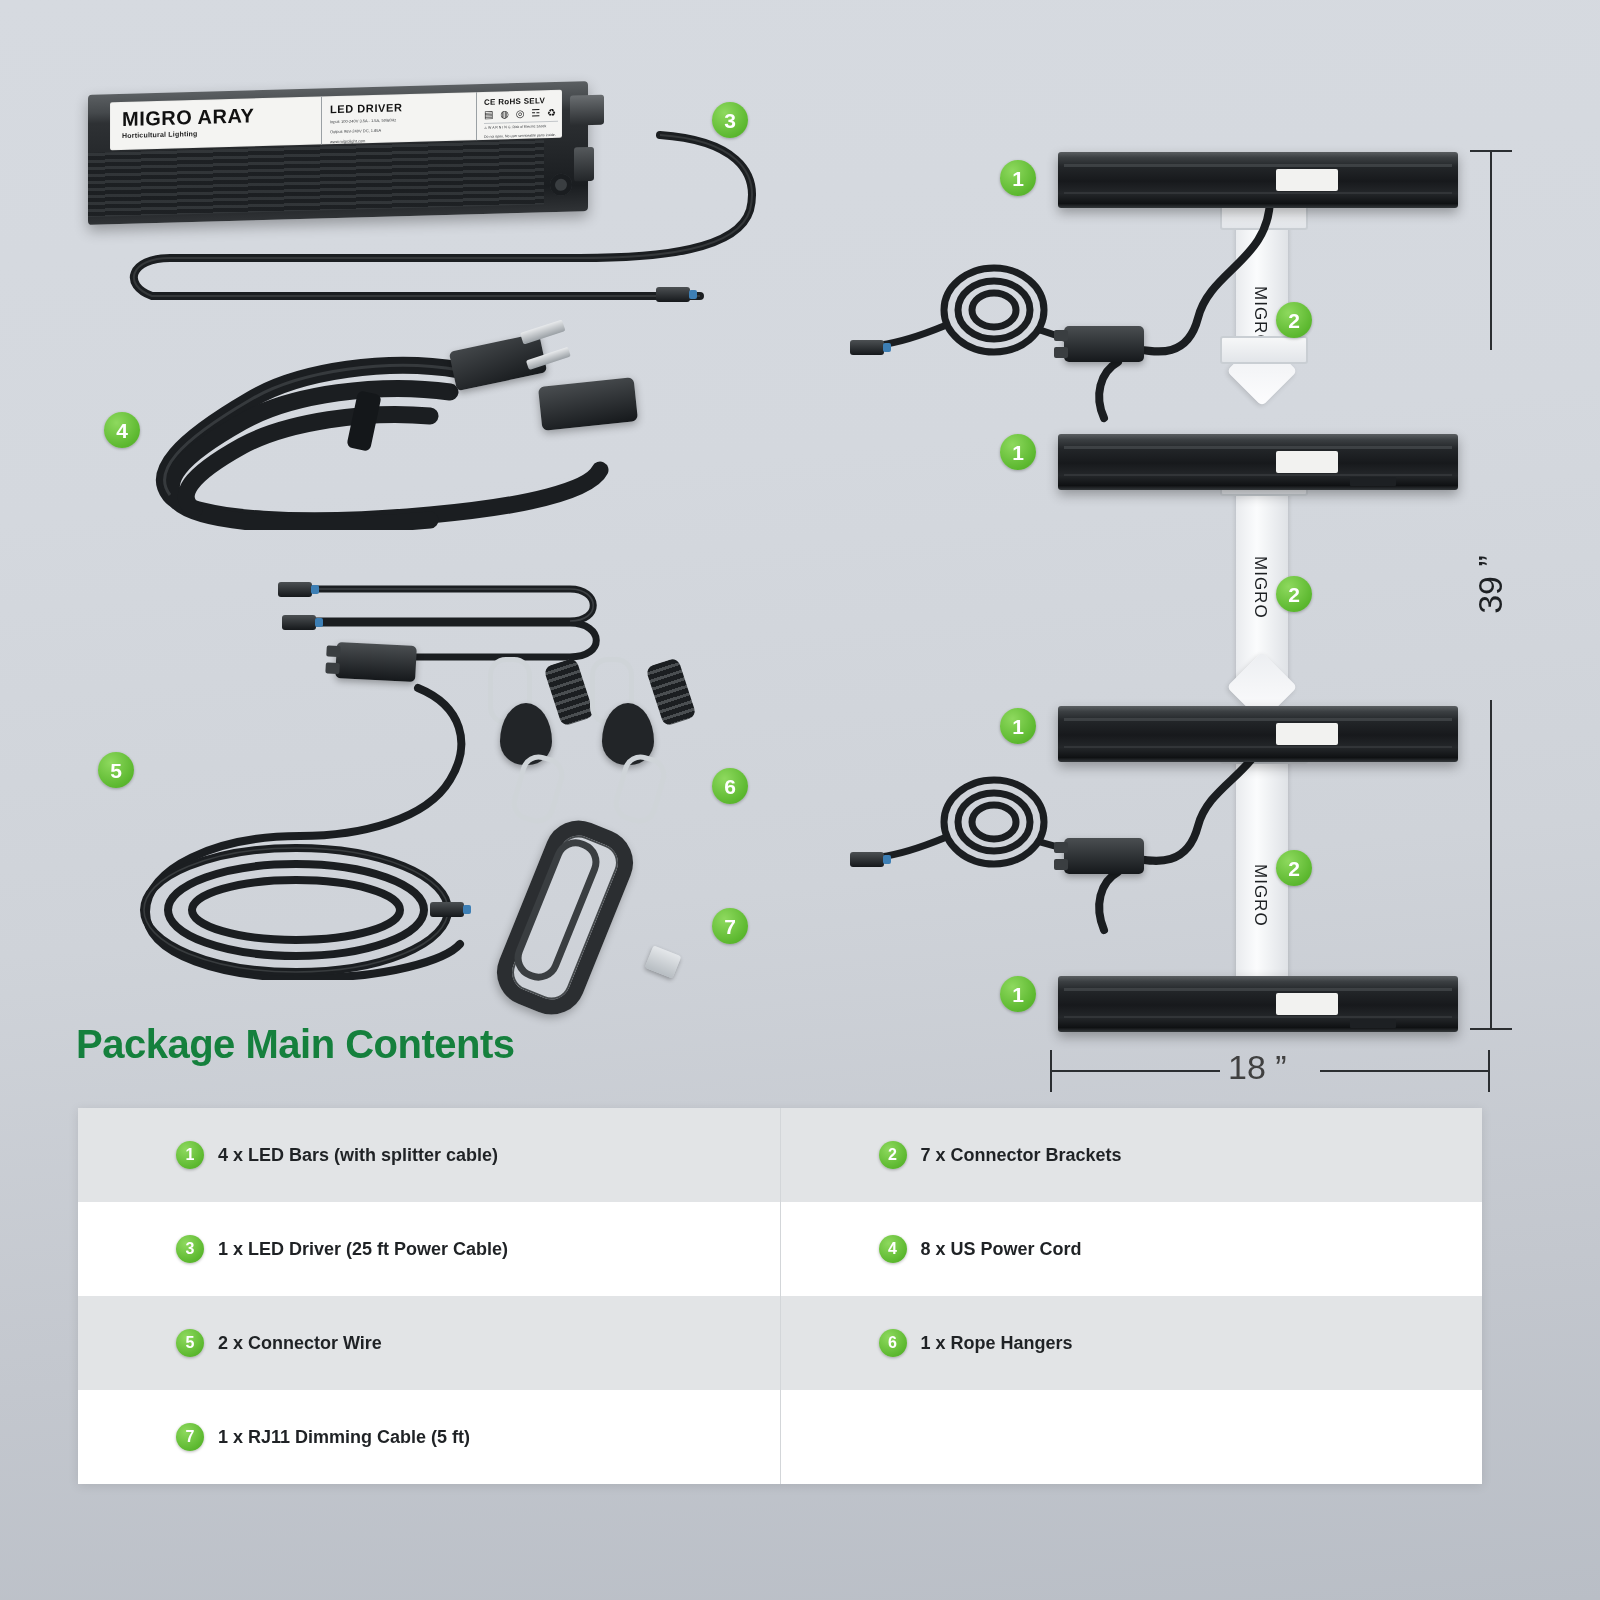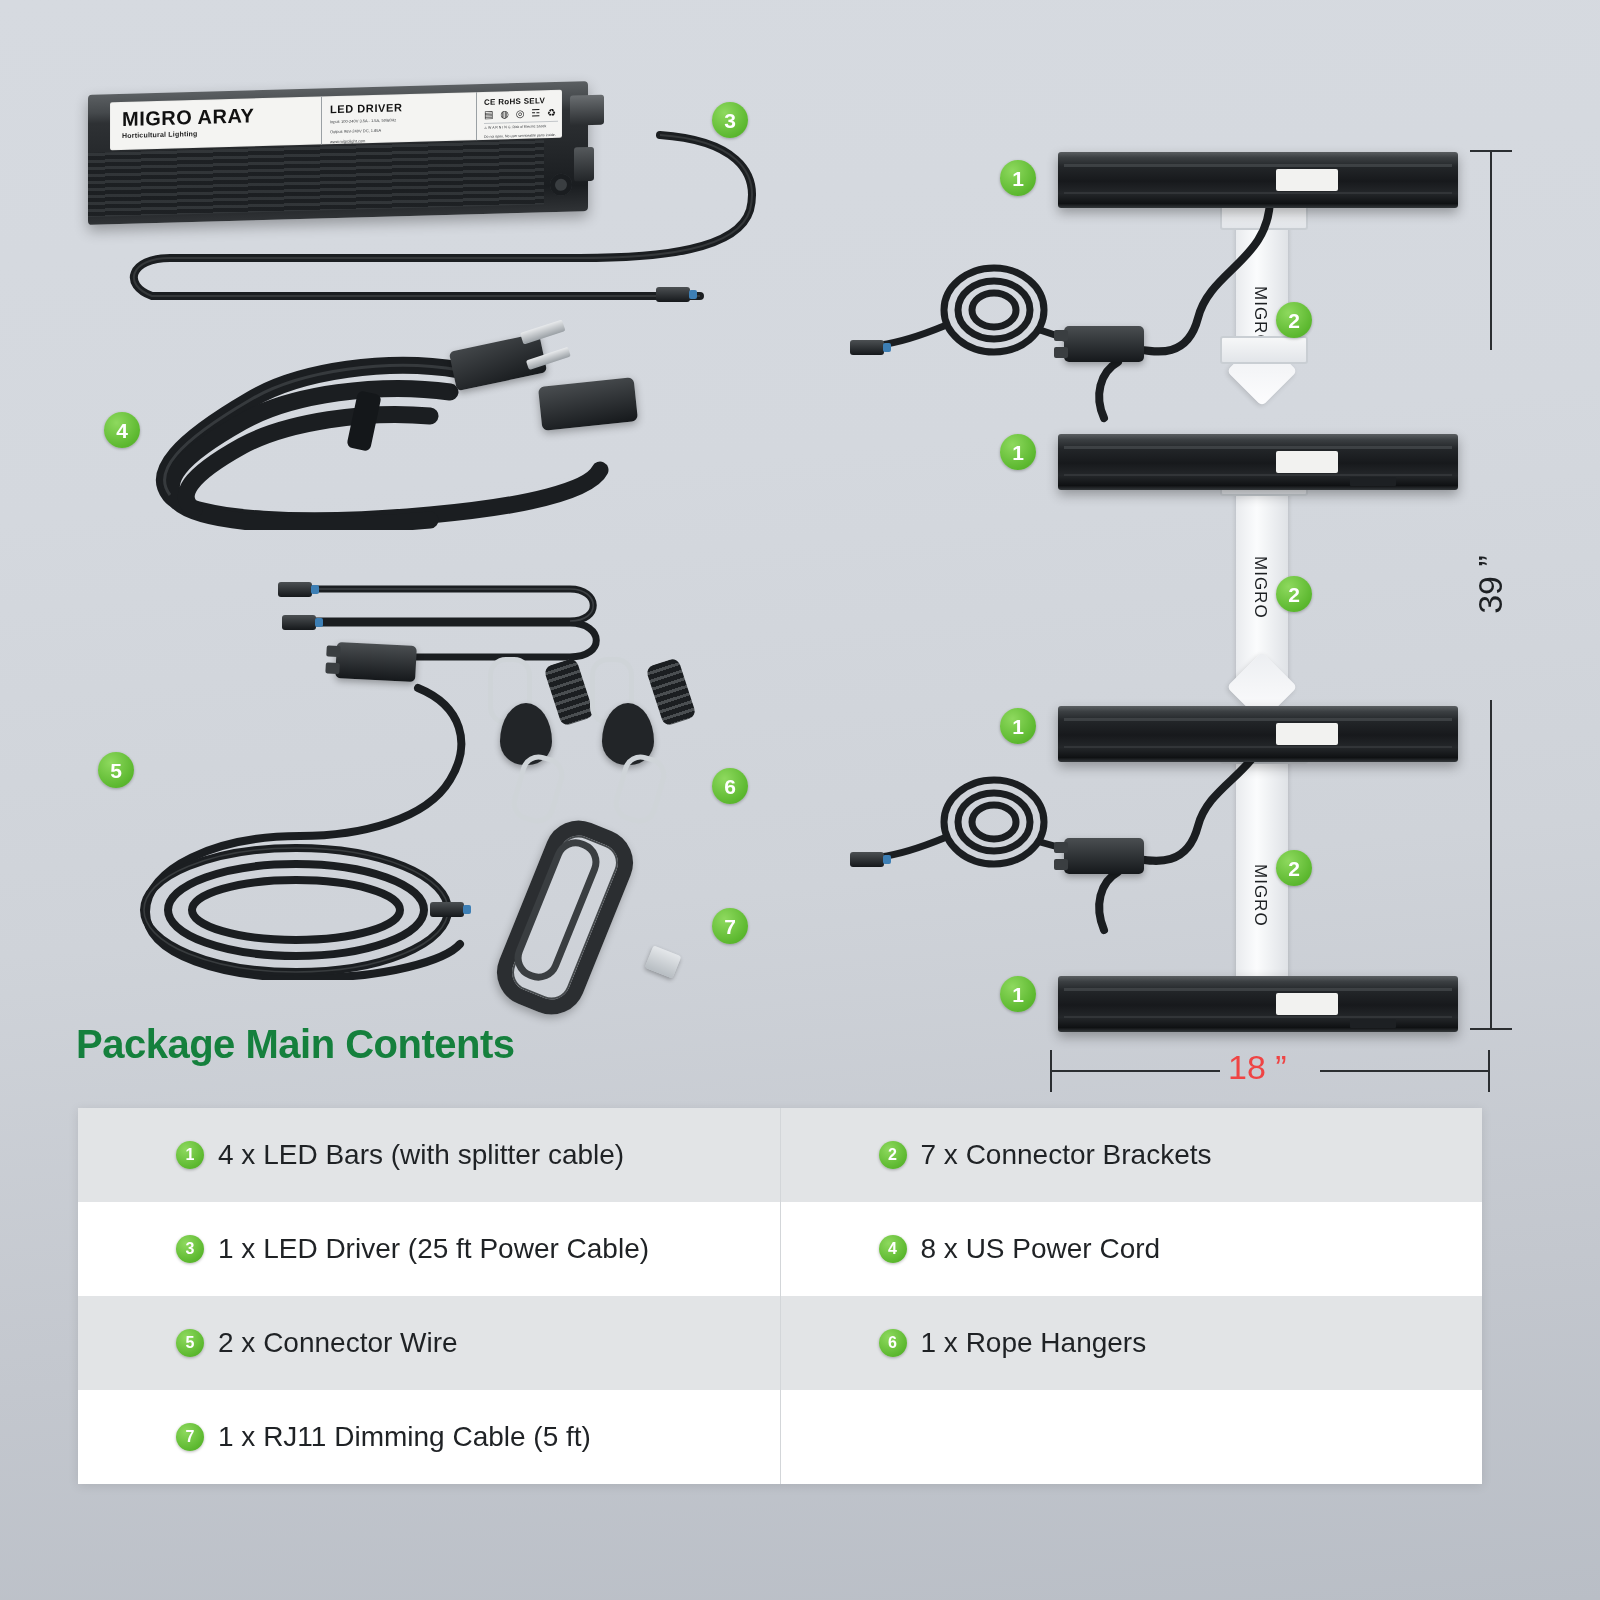--- a/index.html
+++ b/index.html
@@ -165,21 +165,21 @@
     content:"";position:absolute;left:-10px;width:14px;height:11px;border-radius:2px;
     background:#3a3e41;
   }
   .splitter::before{top:4px;} .splitter::after{bottom:4px;}
 
   
   .dim-v{position:absolute;width:2px;background:#2b2e31;}
   .dim-h{position:absolute;height:2px;background:#2b2e31;}
   .dim-cap{position:absolute;background:#2b2e31;}
   #dim-h-label{
-    position:absolute;font-size:34px;font-weight:500;color:#ef4444;white-space:nowrap;
+    position:absolute;font-size:34px;font-weight:500;color:#404040;white-space:nowrap;
   }
   #dim-v-label{
     position:absolute;font-size:34px;font-weight:500;color:#1d2023;white-space:nowrap;
     transform:rotate(-90deg);transform-origin:center center;
   }
 
   
   #package-title{
     left:76px;top:1022px;
     font-size:40px;font-weight:bold;color:#15803d;letter-spacing:-0.5px;
@@ -192,21 +192,21 @@
     box-shadow:0 2px 10px rgba(0,0,0,.10);
   }
   #contents-table td{
     width:50%;height:94px;padding:0 0 0 98px;
     vertical-align:middle;border:none;
   }
   #contents-table tr.odd td{background:#e2e4e6;}
   #contents-table tr.even td{background:#ffffff;}
   #contents-table td.divider{border-left:1px solid #d3d6d9;}
   .cell-inner{display:flex;align-items:center;gap:14px;}
-  .cell-text{font-size:28px;font-weight:normal;color:#1f2225;white-space:nowrap;}
+  .cell-text{font-size:18px;font-weight:bold;color:#1f2225;white-space:nowrap;}
   .ratchet{
     position:absolute;width:52px;height:62px;background:#222528;
     border-radius:50% 50% 46% 46% / 62% 62% 38% 38%;
     box-shadow:0 3px 6px rgba(0,0,0,.3);
   }
   .carabiner{
     position:absolute;width:34px;height:58px;border:5px solid #cfd4d8;border-radius:18px;
   }
   .spring{
     position:absolute;width:34px;height:62px;border-radius:8px;

